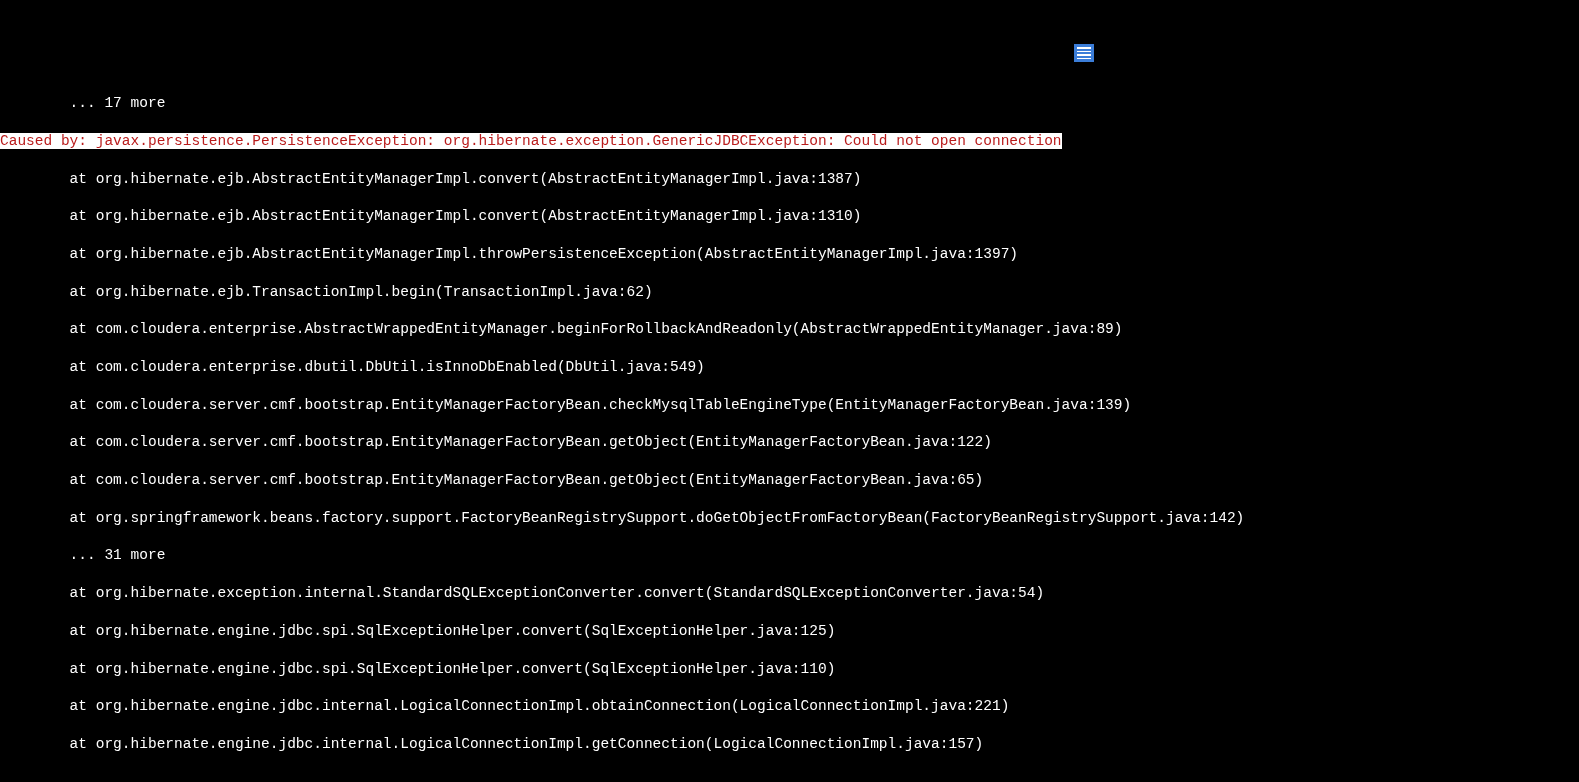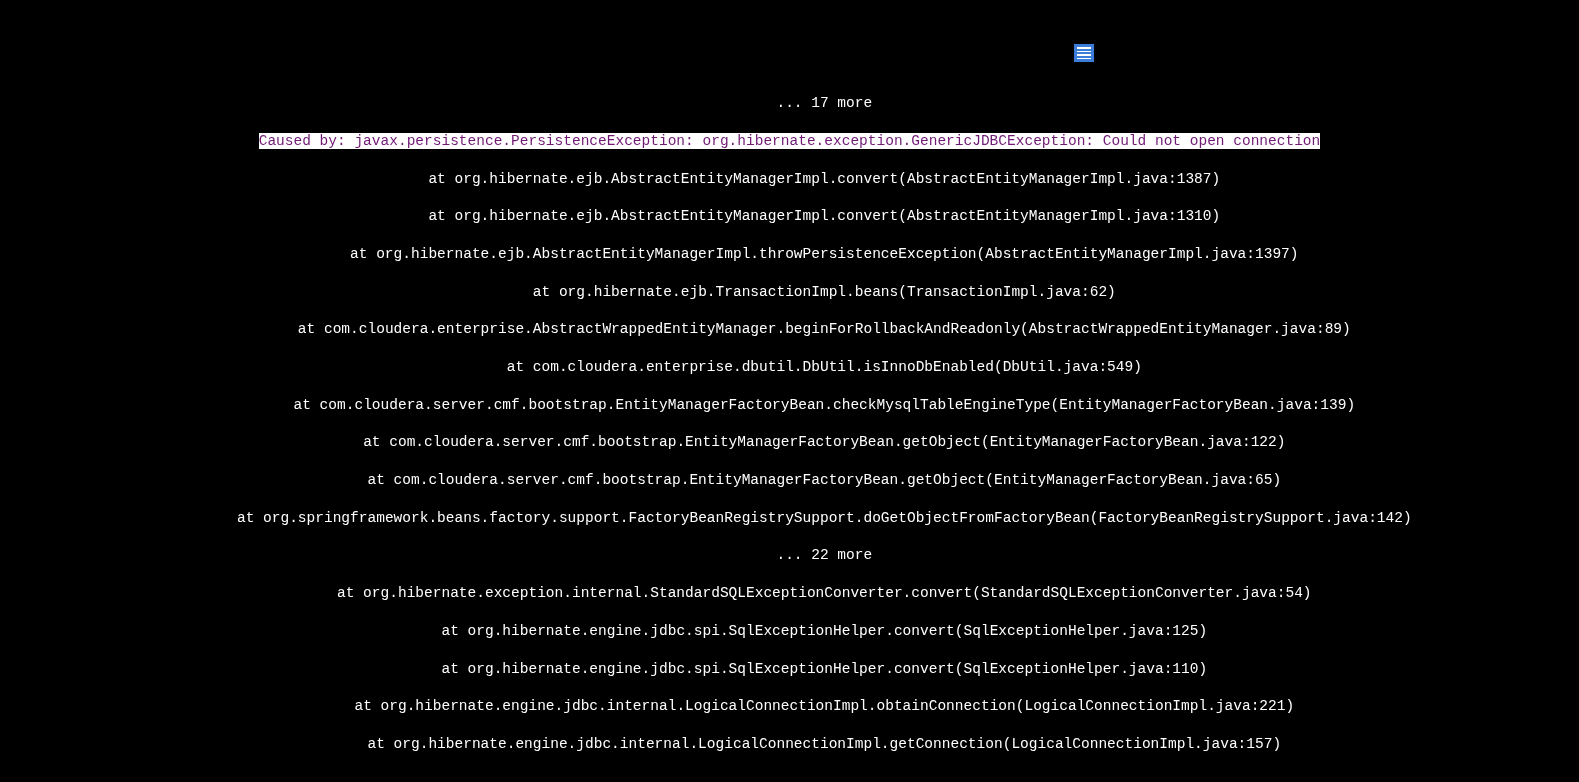--- a/index.html
+++ b/index.html
@@ -15,25 +15,24 @@
       line-height: 1.3;
       white-space: pre;
       overflow-x: auto;
       padding: 0;
     }
     .terminal {
       padding: 0;
     }
     .line {
       white-space: pre;
-      text-align: center;
     }
     .highlighted {
       background-color: #ffffff;
-      color: #701a75;
+      color: #b91c1c;
       display: inline;
     }
     .copy-icon {
       position: absolute;
       top: 44px;
       right: 485px;
       width: 20px;
       height: 18px;
       background-color: #3b7dd8;
       display: flex;
@@ -53,28 +52,28 @@
 <body>
 
 
 
 <div class="terminal">
 <div class="line">        ... 17 more</div>
 <div class="line"><span class="highlighted">Caused by: javax.persistence.PersistenceException: org.hibernate.exception.GenericJDBCException: Could not open connection</span></div>
 <div class="line">        at org.hibernate.ejb.AbstractEntityManagerImpl.convert(AbstractEntityManagerImpl.java:1387)</div>
 <div class="line">        at org.hibernate.ejb.AbstractEntityManagerImpl.convert(AbstractEntityManagerImpl.java:1310)</div>
 <div class="line">        at org.hibernate.ejb.AbstractEntityManagerImpl.throwPersistenceException(AbstractEntityManagerImpl.java:1397)</div>
-<div class="line">        at org.hibernate.ejb.TransactionImpl.beans(TransactionImpl.java:62)</div>
+<div class="line">        at org.hibernate.ejb.TransactionImpl.begin(TransactionImpl.java:62)</div>
 <div class="line">        at com.cloudera.enterprise.AbstractWrappedEntityManager.beginForRollbackAndReadonly(AbstractWrappedEntityManager.java:89)</div>
 <div class="line">        at com.cloudera.enterprise.dbutil.DbUtil.isInnoDbEnabled(DbUtil.java:549)</div>
 <div class="line">        at com.cloudera.server.cmf.bootstrap.EntityManagerFactoryBean.checkMysqlTableEngineType(EntityManagerFactoryBean.java:139)</div>
 <div class="line">        at com.cloudera.server.cmf.bootstrap.EntityManagerFactoryBean.getObject(EntityManagerFactoryBean.java:122)</div>
 <div class="line">        at com.cloudera.server.cmf.bootstrap.EntityManagerFactoryBean.getObject(EntityManagerFactoryBean.java:65)</div>
 <div class="line">        at org.springframework.beans.factory.support.FactoryBeanRegistrySupport.doGetObjectFromFactoryBean(FactoryBeanRegistrySupport.java:142)</div>
-<div class="line">        ... 22 more</div>
+<div class="line">        ... 31 more</div>
 <div class="line">        at org.hibernate.exception.internal.StandardSQLExceptionConverter.convert(StandardSQLExceptionConverter.java:54)</div>
 <div class="line">        at org.hibernate.engine.jdbc.spi.SqlExceptionHelper.convert(SqlExceptionHelper.java:125)</div>
 <div class="line">        at org.hibernate.engine.jdbc.spi.SqlExceptionHelper.convert(SqlExceptionHelper.java:110)</div>
 <div class="line">        at org.hibernate.engine.jdbc.internal.LogicalConnectionImpl.obtainConnection(LogicalConnectionImpl.java:221)</div>
 <div class="line">        at org.hibernate.engine.jdbc.internal.LogicalConnectionImpl.getConnection(LogicalConnectionImpl.java:157)</div>
 
 
 
 
 

